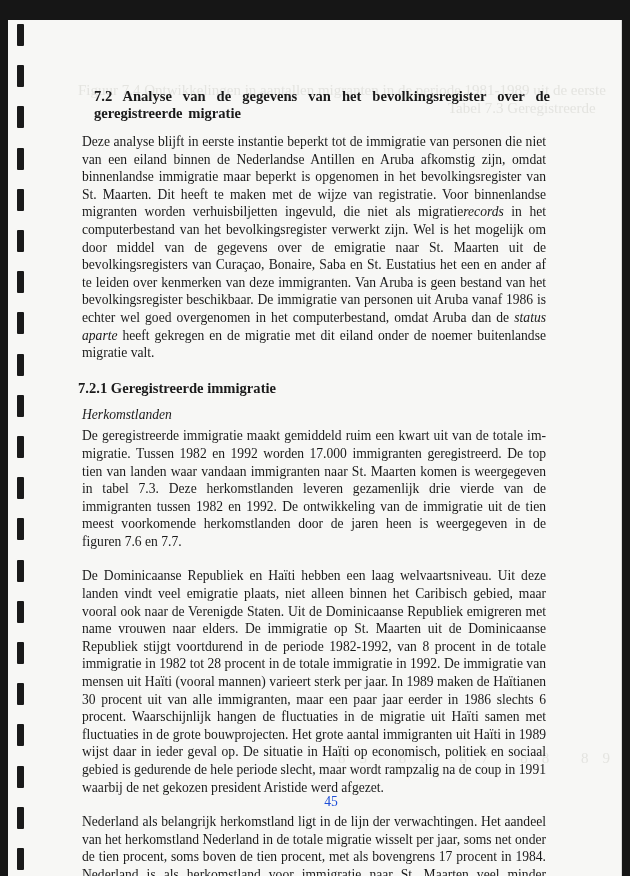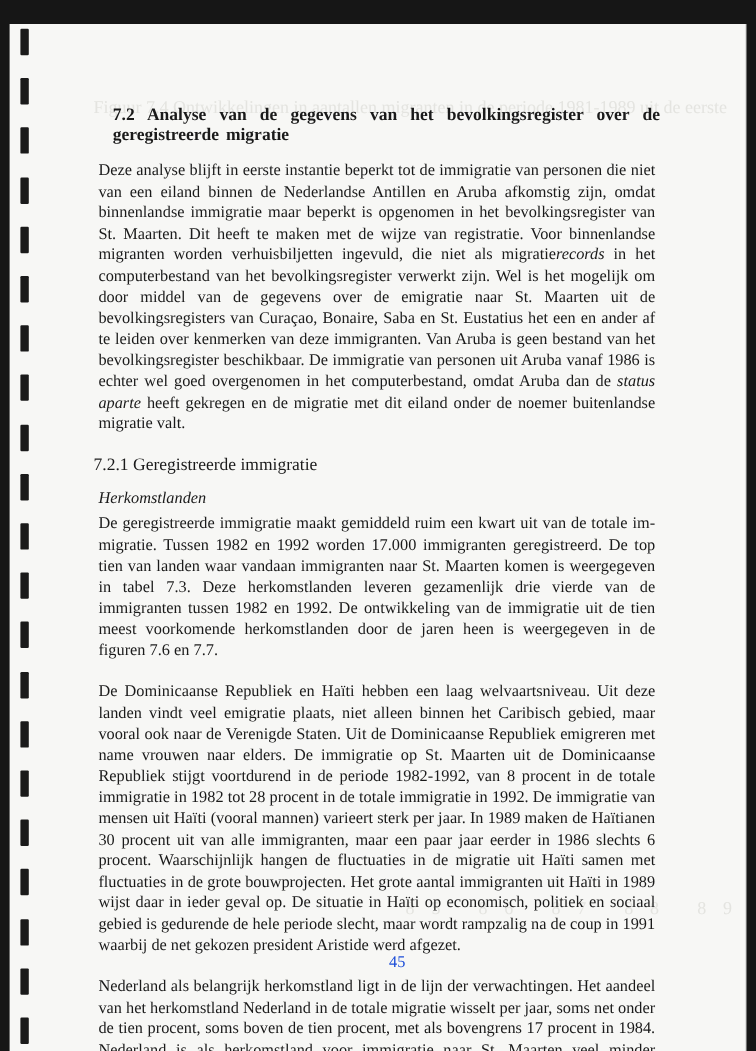--- a/index.html
+++ b/index.html
@@ -48,21 +48,21 @@
   .h-section {
     font-weight: bold;
     font-size: 14.6px;
     line-height: 16.5px;
     text-align: justify;
     text-align-last: left;
     margin: 0 0 12px 16px;
     word-spacing: 2px;
   }
   .h-sub {
-    font-weight: normal;
+    font-weight: bold;
     font-size: 14.6px;
     line-height: 17px;
     margin: 18px 0 9px 0;
   }
   .h-minor {
     font-style: italic;
     margin: 0;
   }
   .gap { height: 9px; }
   .page-number {
@@ -98,20 +98,21 @@
       <div class="binding-mark" style="top: 580.8px; background: rgb(26, 26, 26);"></div>
       <div class="binding-mark" style="top: 622px; background: rgb(26, 26, 26);"></div>
       <div class="binding-mark" style="top: 663.2px; background: rgb(26, 26, 26);"></div>
       <div class="binding-mark" style="top: 704.4px; background: rgb(26, 26, 26);"></div>
       <div class="binding-mark" style="top: 745.6px; background: rgb(26, 26, 26);"></div>
       <div class="binding-mark" style="top: 786.8px; background: rgb(26, 26, 26);"></div>
       <div class="binding-mark" style="top: 828px; background: rgb(26, 26, 26);"></div>
     </div>
 
   <div class="bleed" style="left:70px;top:62px;">Figuur 7.4 Ontwikkelingen in aantallen migranten in de periode 1981-1989 uit de eerste</div>
+  <div class="bleed" style="left:440px;top:80px;">Tabel 7.3 Geregistreerde</div>
   <div class="bleed" style="left:330px;top:730px;letter-spacing:14px;">85 86 87 88 89 90 91 92</div>
 
   <div class="content">
     <h2 class="h-section">7.2 Analyse van de gegevens van het bevolkingsregister over de geregistreerde migratie</h2>
 
     <p><span>Deze analyse blijft in eerste instantie beperkt tot de immigratie van personen die niet van een eiland binnen de Nederlandse Antillen en Aruba afkomstig zijn, omdat binnenlandse immigratie maar beperkt is opgenomen in het bevolkingsregister van St. Maarten. Dit heeft te maken met de wijze van registratie. Voor binnenlandse migranten worden verhuisbiljetten ingevuld, die niet als migratie</span><i>records</i><span> in het computerbestand van het bevolkingsregister verwerkt zijn. Wel is het mogelijk om door middel van de gegevens over de emigratie naar St. Maarten uit de bevolkingsregisters van Curaçao, Bonaire, Saba en St. Eustatius het een en ander af te leiden over kenmerken van deze immigranten. Van Aruba is geen bestand van het bevolkingsregister beschikbaar. De immigratie van personen uit Aruba vanaf 1986 is echter wel goed overgenomen in het computerbestand, omdat Aruba dan de </span><i>status aparte</i><span> heeft gekregen en de migratie met dit eiland onder de noemer buitenlandse migratie valt.</span></p>
 
     <h3 class="h-sub">7.2.1 Geregistreerde immigratie</h3>
 
     <p class="h-minor">Herkomstlanden</p>

